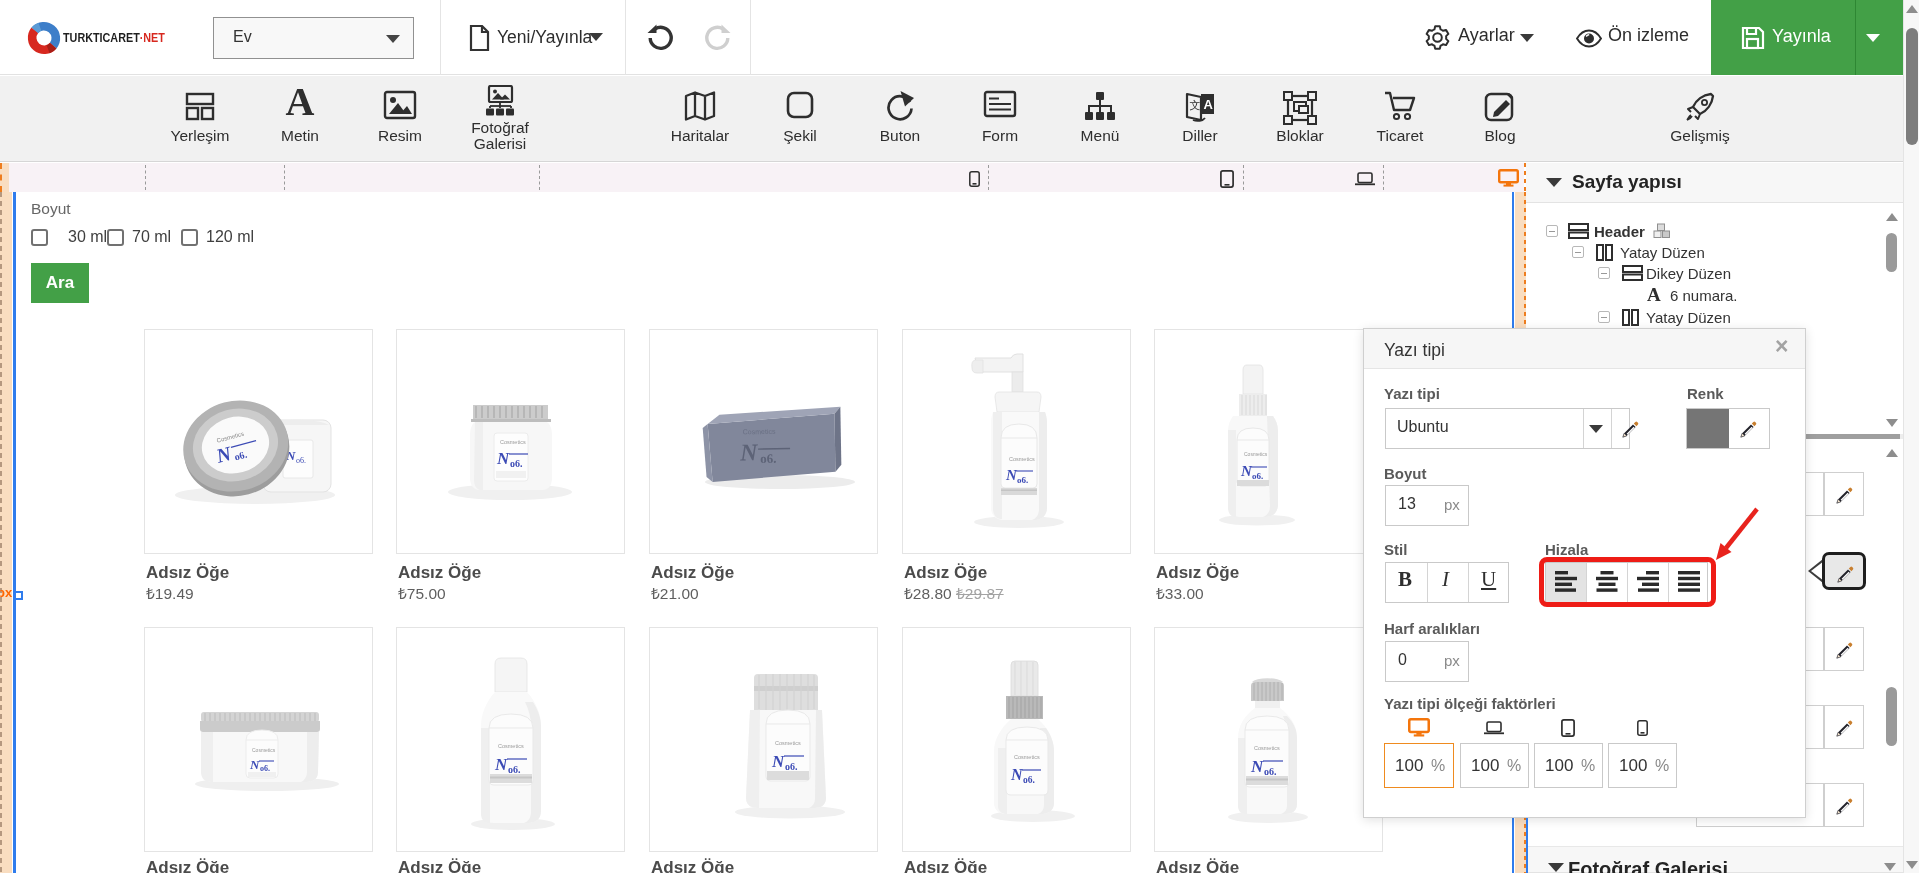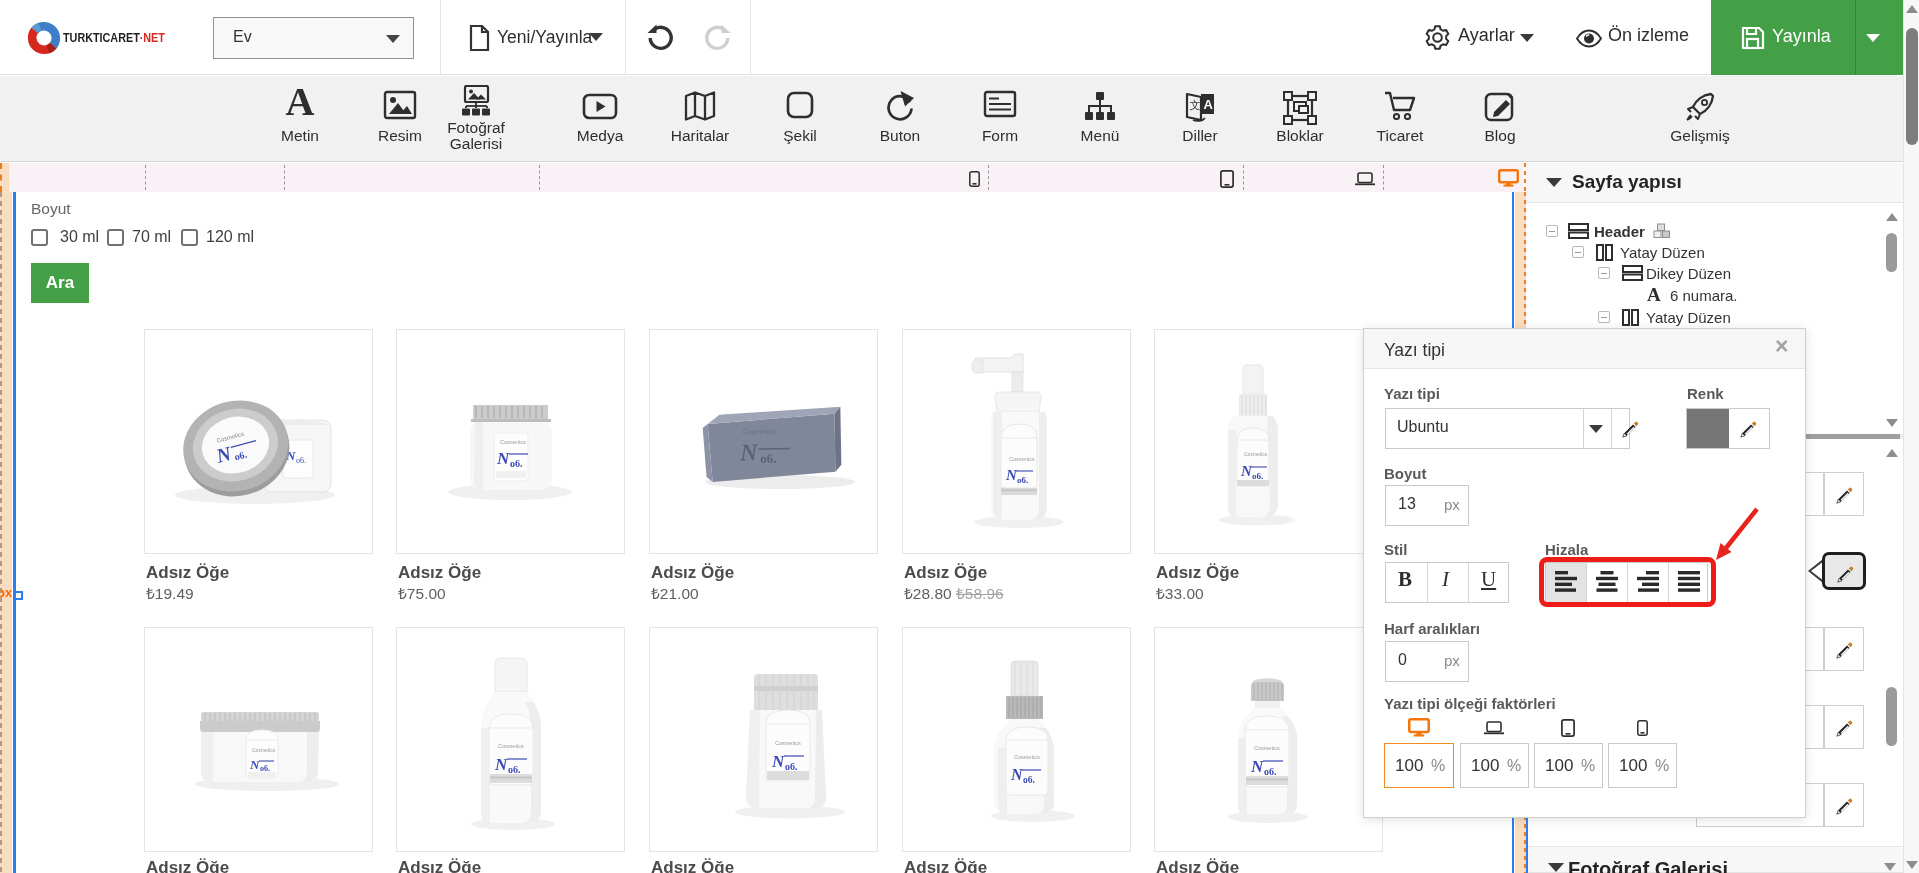--- a/index.html
+++ b/index.html
@@ -110,55 +110,56 @@
     <div class="abs" style="left:1855px;top:0;width:1px;height:75px;background:#2e8733;"></div>
     <svg class="abs" style="left:1741px;top:26px" width="24" height="24" viewBox="0 0 24 24">
       <path d="M2 2 h16 l4 4 v16 h-20 z" fill="none" stroke="#fff" stroke-width="2.2"></path>
       <path d="M6 2 v6 h9 v-6" fill="none" stroke="#fff" stroke-width="2.2"></path>
       <rect x="6" y="13" width="11" height="9" fill="none" stroke="#fff" stroke-width="2.2"></rect>
     </svg>
     <div class="abs" style="left:1772px;top:26px;font-size:18px;color:#fff;">Yayınla</div>
     <div class="caret" style="left:1866px;top:34px;border-top-color:#fff;"></div>
   </div>
   <div class="abs" id="toolbar">
+    <div class="tbitem" style="left:150px;">
+      <svg width="32" height="32" viewBox="0 0 32 32">
+          <rect x="3" y="4" width="26" height="10" fill="none" stroke="#2e2e2e" stroke-width="2.4"></rect>
+          <rect x="3" y="18" width="11" height="11" fill="none" stroke="#2e2e2e" stroke-width="2.4"></rect>
+          <rect x="18" y="18" width="11" height="11" fill="none" stroke="#2e2e2e" stroke-width="2.4"></rect>
+        </svg>
+      <div class="lbl">Yerleşim</div>
+    </div>
     <div class="tbitem" style="left:250px;">
       <div style="position:absolute;left:0;width:100%;top:7px;font-family:'Liberation Serif',serif;font-weight:bold;font-size:40px;color:#2e2e2e;line-height:38px;">A</div>
       <div class="lbl">Metin</div>
     </div>
     <div class="tbitem" style="left:350px;">
       <svg width="34" height="30" viewBox="0 0 34 30">
           <rect x="2" y="2" width="30" height="26" rx="2" fill="none" stroke="#2e2e2e" stroke-width="2.4"></rect>
           <circle cx="10" cy="10" r="3" fill="#2e2e2e"></circle>
           <path d="M6 24 L15 13 L23 24 Z" fill="#2e2e2e"></path>
           <path d="M17 24 L24 16 L29 24 Z" fill="#2e2e2e"></path>
         </svg>
       <div class="lbl">Resim</div>
     </div>
-    <div class="tbitem" style="left:426px;text-align:center;">
+    <div class="tbitem" style="left:450px;text-align:center;">
       <svg width="30" height="34" viewBox="0 0 30 34" style="top:9px">
           <rect x="4" y="1" width="23" height="16" rx="1.5" fill="none" stroke="#2e2e2e" stroke-width="2.2"></rect>
           <circle cx="10" cy="6.5" r="2" fill="#2e2e2e"></circle>
           <path d="M7 14.5 L13 8 L19 14.5 Z" fill="#2e2e2e"></path>
           <path d="M15 14.5 L20 9.5 L25 14.5 Z" fill="#2e2e2e"></path>
           <path d="M15 17 v4" stroke="#2e2e2e" stroke-width="1.8"></path>
           <path d="M5 21 h21" stroke="#2e2e2e" stroke-width="1.8"></path>
           <path d="M5 21 v2 M15 21 v2 M26 21 v2" stroke="#2e2e2e" stroke-width="1.8"></path>
           <rect x="1" y="23.5" width="8" height="7" rx="1" fill="#2e2e2e"></rect>
           <rect x="11" y="23.5" width="8" height="7" rx="1" fill="#2e2e2e"></rect>
           <rect x="21" y="23.5" width="8" height="7" rx="1" fill="#2e2e2e"></rect>
         </svg>
       <div class="lbl" style="top:44px;">Fotoğraf<br>Galerisi</div>
     </div>
-    <div class="tbitem" style="left:550px;">
-      <svg width="36" height="27" viewBox="0 0 36 27" style="top:17px">
-          <rect x="2" y="2" width="32" height="23" rx="5" fill="none" stroke="#2e2e2e" stroke-width="2.6"></rect>
-          <path d="M14.5 8 L23.5 13.5 L14.5 19 Z" fill="#2e2e2e"></path>
-        </svg>
-      <div class="lbl">Medya</div>
-    </div>
     <div class="tbitem" style="left:650px;">
       <svg width="34" height="32" viewBox="0 0 34 32">
           <path d="M3 6 L12 2.5 L12 26 L3 29.5 Z M12 2.5 L22 6 L22 29.5 L12 26 M22 6 L31 2.5 L31 26 L22 29.5" fill="none" stroke="#2e2e2e" stroke-width="2.3" stroke-linejoin="round"></path>
         </svg>
       <div class="lbl">Haritalar</div>
     </div>
     <div class="tbitem" style="left:850px;">
       <svg width="32" height="32" viewBox="0 0 32 32">
           <path d="M26 12 A11.5 11.5 0 1 0 27.5 18.5" fill="none" stroke="#2e2e2e" stroke-width="2.7"></path>
           <path d="M16.5 1 L30 8 L21 16.5 Z" fill="#2e2e2e"></path>
@@ -258,21 +259,21 @@
       </svg>
     <svg class="abs" style="left:1498px;top:6px" width="21" height="18" viewBox="0 0 21 18">
         <rect x="1.2" y="1.2" width="18.6" height="12" rx="1.5" fill="none" stroke="#f4750c" stroke-width="2.4"></rect>
         <rect x="8" y="13" width="5" height="3" fill="#f4750c"></rect>
         <rect x="5.5" y="15.6" width="10" height="2" fill="#f4750c"></rect>
       </svg>
   </div>
   <div class="abs" id="canvas">
     <div class="abs" style="left:31px;top:8px;font-size:15.5px;color:#666;">Boyut</div>
     <div class="cb" style="left:31px;top:37px;"></div>
-      <div class="cblbl" style="left:60px;top:36px;">30 ml</div>
+      <div class="cblbl" style="left:68px;top:36px;">30 ml</div>
     <div class="cb" style="left:107px;top:37px;"></div>
       <div class="cblbl" style="left:132px;top:36px;">70 ml</div>
     <div class="cb" style="left:181px;top:37px;"></div>
       <div class="cblbl" style="left:206px;top:36px;">120 ml</div>
     <div class="abs" style="left:31px;top:71px;width:58px;height:40px;background:#43a047;color:#fff;font-size:17px;font-weight:bold;text-align:center;line-height:40px;">Ara</div>
 
     <div class="pbox" style="left:144px;top:137px;">
       <svg width="227" height="223" viewBox="0 0 227 223">
         <ellipse cx="110" cy="165" rx="80" ry="9" fill="#f0f0f0"></ellipse>
         <rect x="118" y="90" width="68" height="72" rx="8" fill="#f6f6f6" stroke="#e3e3e3"></rect>
@@ -365,21 +366,21 @@
       </svg>
     </div>
     <div class="ptitle" style="left:146px;top:371px;">Adsız Öğe</div>
     <div class="ptitle" style="left:398px;top:371px;">Adsız Öğe</div>
     <div class="ptitle" style="left:651px;top:371px;">Adsız Öğe</div>
     <div class="ptitle" style="left:904px;top:371px;">Adsız Öğe</div>
     <div class="ptitle" style="left:1156px;top:371px;">Adsız Öğe</div>
     <div class="pprice" style="left:146px;top:390px;">₺19.49</div>
     <div class="pprice" style="left:398px;top:390px;">₺75.00</div>
     <div class="pprice" style="left:651px;top:390px;">₺21.00</div>
-    <div class="pprice" style="left:904px;top:390px;">₺28.80 <span style="color:#a3a3a3;text-decoration:line-through;">₺58.96</span></div>
+    <div class="pprice" style="left:904px;top:390px;">₺28.80 <span style="color:#a3a3a3;text-decoration:line-through;">₺29.87</span></div>
     <div class="pprice" style="left:1156px;top:390px;">₺33.00</div>
 
     <div class="pbox" style="left:144px;top:435px;">
       <svg width="227" height="223" viewBox="0 0 227 223">
         <ellipse cx="122" cy="156" rx="72" ry="7" fill="#efefef"></ellipse>
         <rect x="56" y="84" width="118" height="10" rx="3" fill="#d4d4d4"></rect>
         <g stroke="#c0c0c0" stroke-width="1.2">
             <path d="M60 85 v8 M65 85 v8 M70 85 v8 M75 85 v8 M80 85 v8 M85 85 v8 M90 85 v8 M95 85 v8 M100 85 v8 M105 85 v8 M110 85 v8 M115 85 v8 M120 85 v8 M125 85 v8 M130 85 v8 M135 85 v8 M140 85 v8 M145 85 v8 M150 85 v8 M155 85 v8 M160 85 v8 M165 85 v8 M170 85 v8"></path>
           </g>
         <path d="M55 93 h120 v8 q0 3 -3 3 h-114 q-3 0 -3 -3 z" fill="#cbcbcb"></path>

